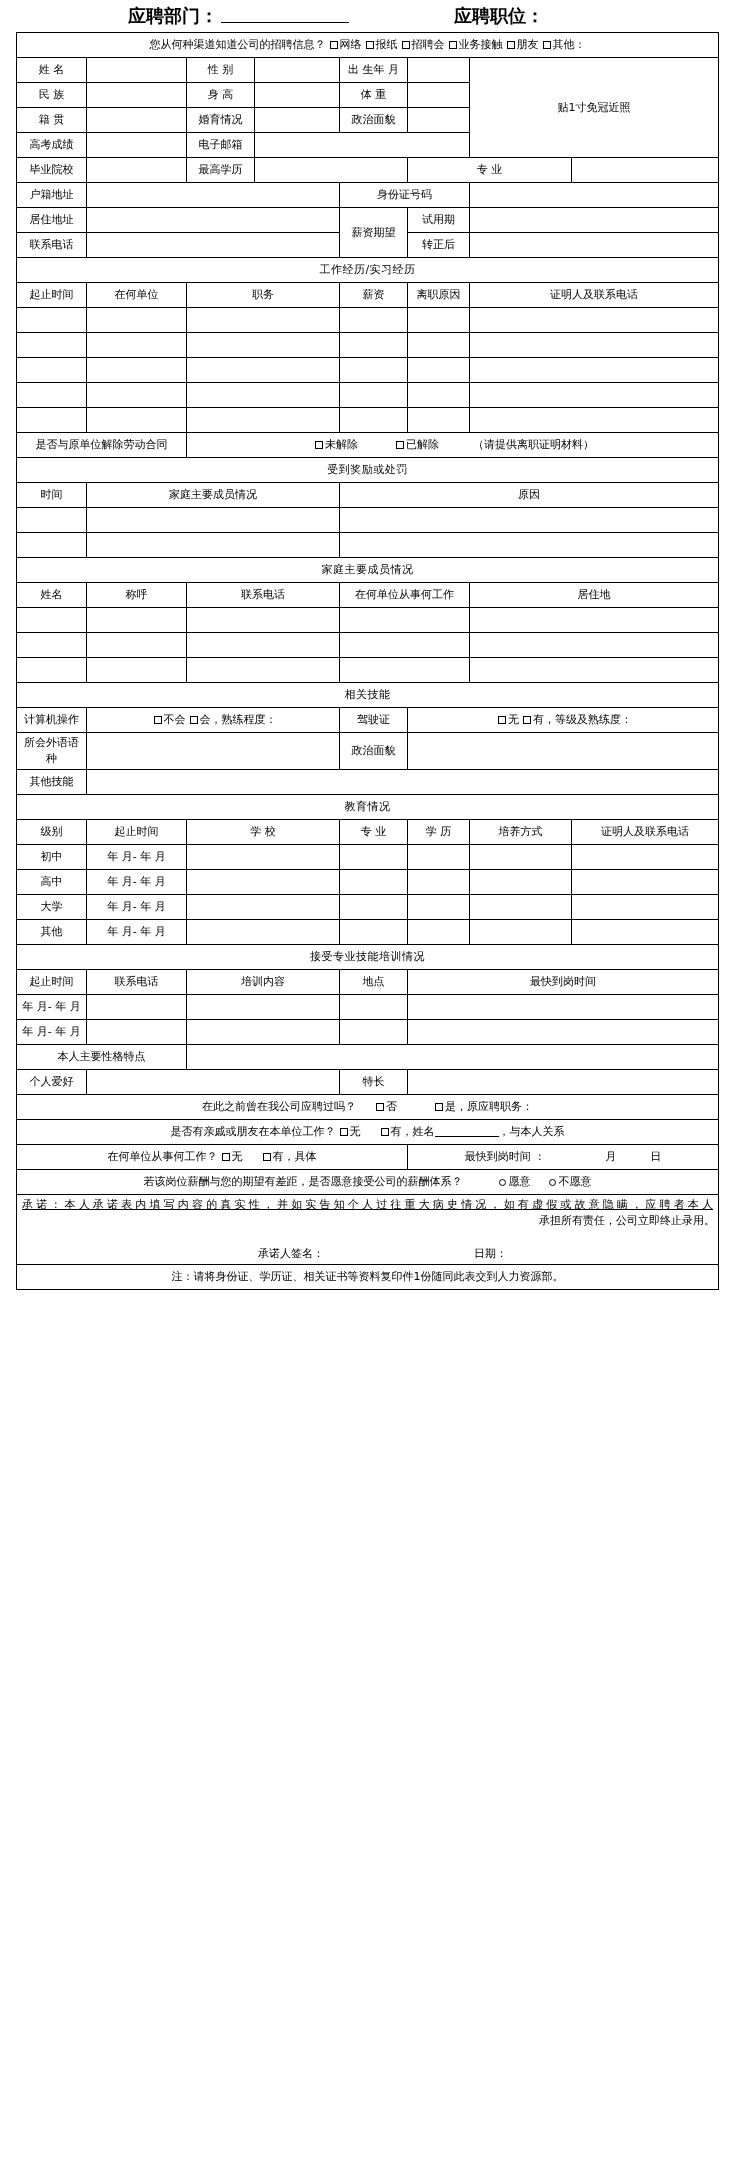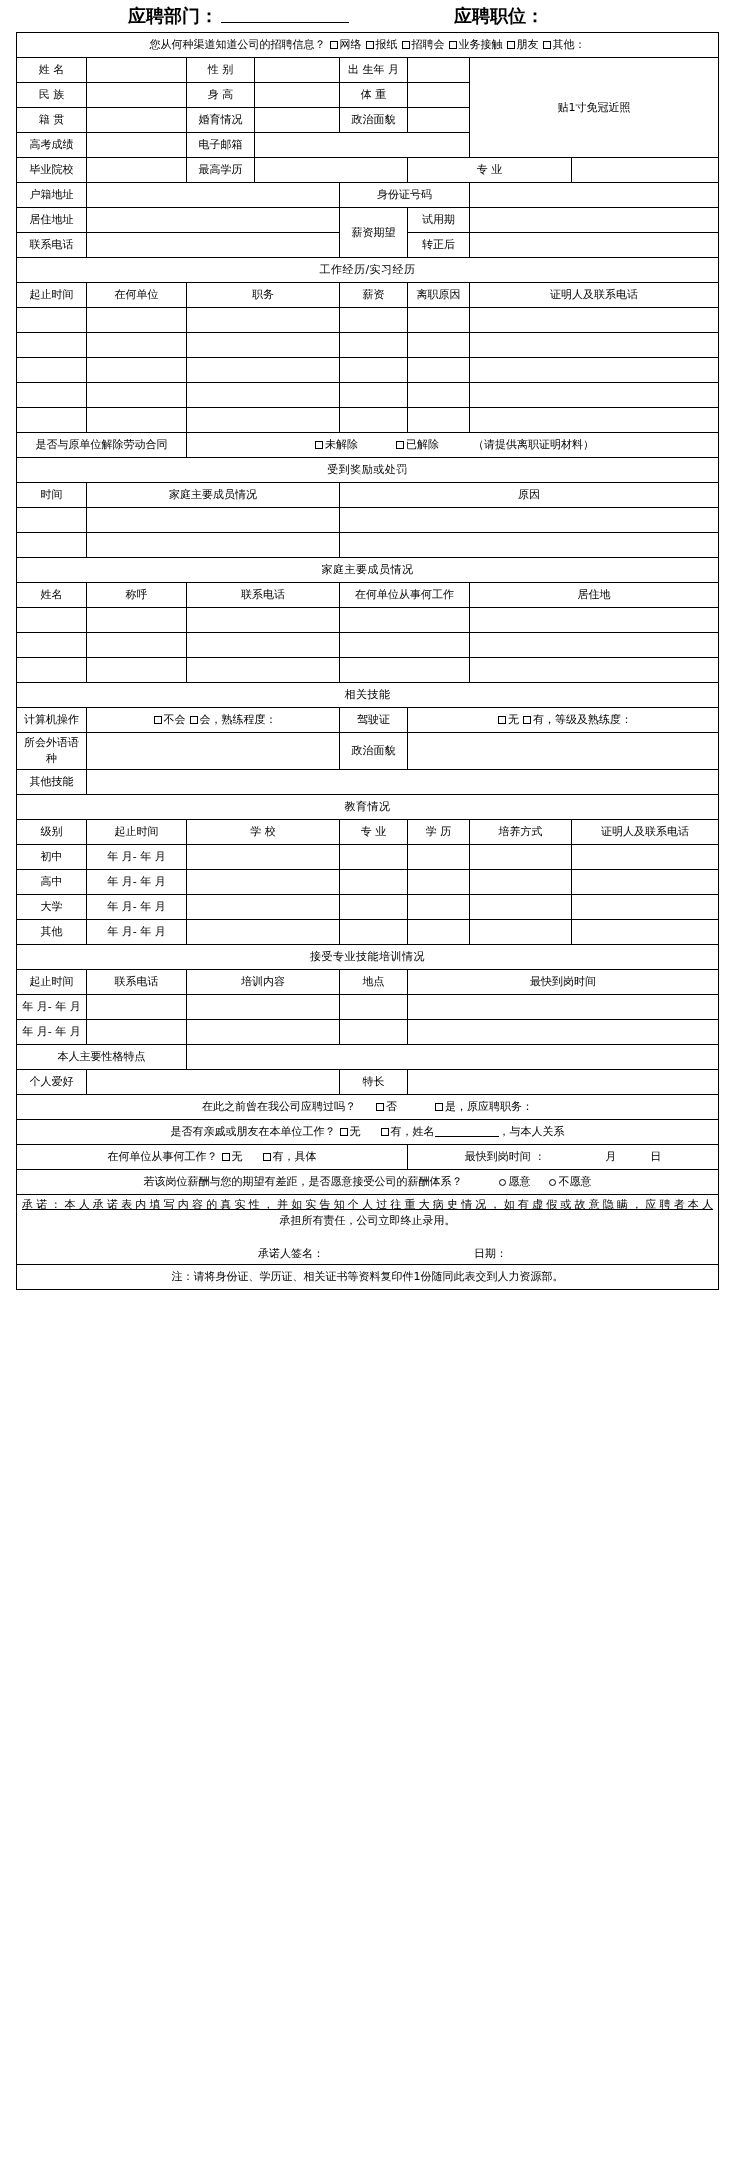--- a/index.html
+++ b/index.html
@@ -104,21 +104,21 @@
     vertical-align: -2px;
   }
   .q-row { font-size: 11px; }
   .pledge {
     text-align: center;
     line-height: 2.35;
     font-size: 11px;
     padding: 5px 14px;
   }
   .pledge .l1 { display: block; text-align: justify; text-align-last: justify; padding: 0 2px; text-decoration: underline;}
-  .pledge .l2 { display: block; text-align: center; }
+  .pledge .l2 { display: block; text-align: right; }
   .pledge .l3 { display: block; text-align: center; margin-top: 17px;}
   .pledge .l3 .sig { display: inline-block; margin-left: 30px;}
   .pledge .l3 .date { display: inline-block; margin-left: 150px;}
   .note { font-size: 11px; height: 30px; }
   .gap-sm { display:inline-block; width: 16px; }
   .gap-md { display:inline-block; width: 34px; }
   .gap-lg { display:inline-block; width: 60px; }
 </style>
 </head>
 <body>

